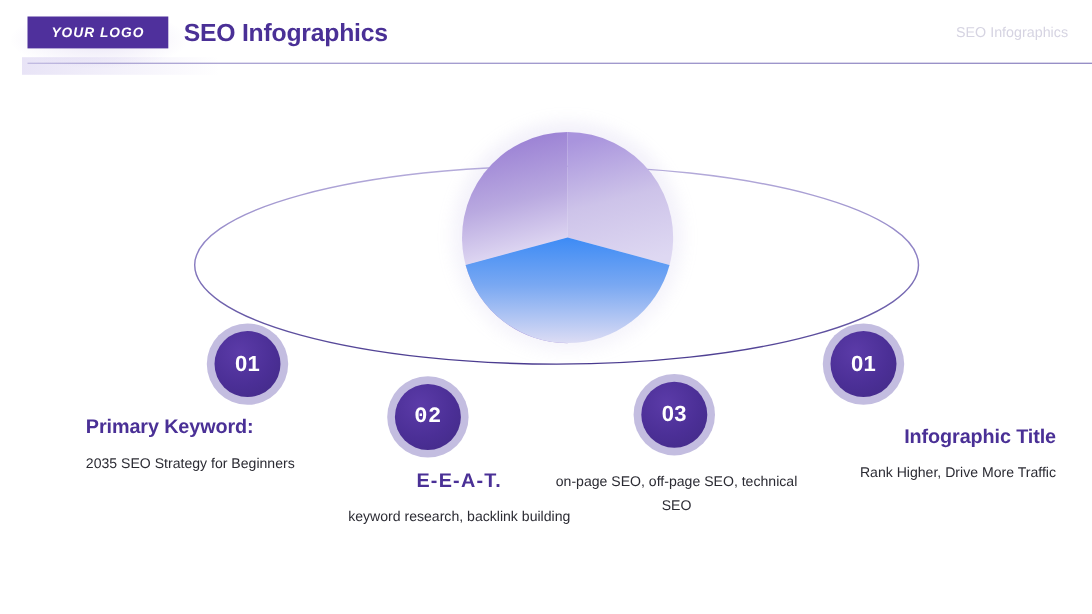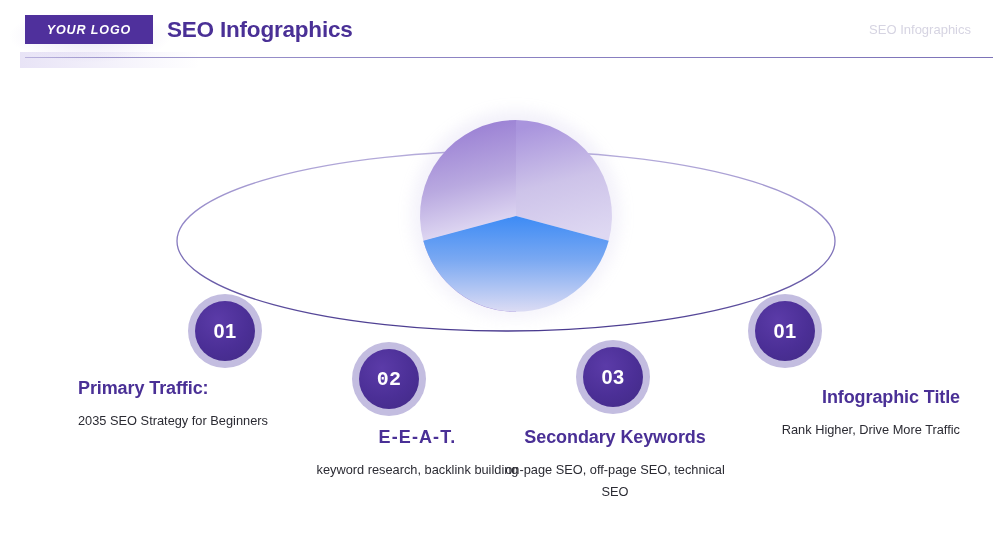--- a/index.html
+++ b/index.html
@@ -177,31 +177,30 @@
   </div>
 
   <div class="node" id="node-04">
     <div class="node-ring"></div>
     <div class="node-core">
       <span class="node-num">01</span>
     </div>
   </div>
 
   <div class="label-block" id="label-01">
-    <div class="label-title">Primary Traffic:</div>
+    <div class="label-title">Primary Keyword:</div>
     <div class="label-desc">2035 SEO Strategy for Beginners</div>
   </div>
 
   <div class="label-block" id="label-02">
     <div class="label-title">E-E-A-T.</div>
     <div class="label-desc">keyword research, backlink building</div>
   </div>
 
   <div class="label-block" id="label-03">
-    <div class="label-title">Secondary Keywords</div>
     <div class="label-desc">on-page SEO, off-page SEO, technical SEO</div>
   </div>
 
   <div class="label-block" id="label-04">
     <div class="label-title">Infographic Title</div>
     <div class="label-desc">Rank Higher, Drive More Traffic</div>
   </div>
 
 </div>
 

